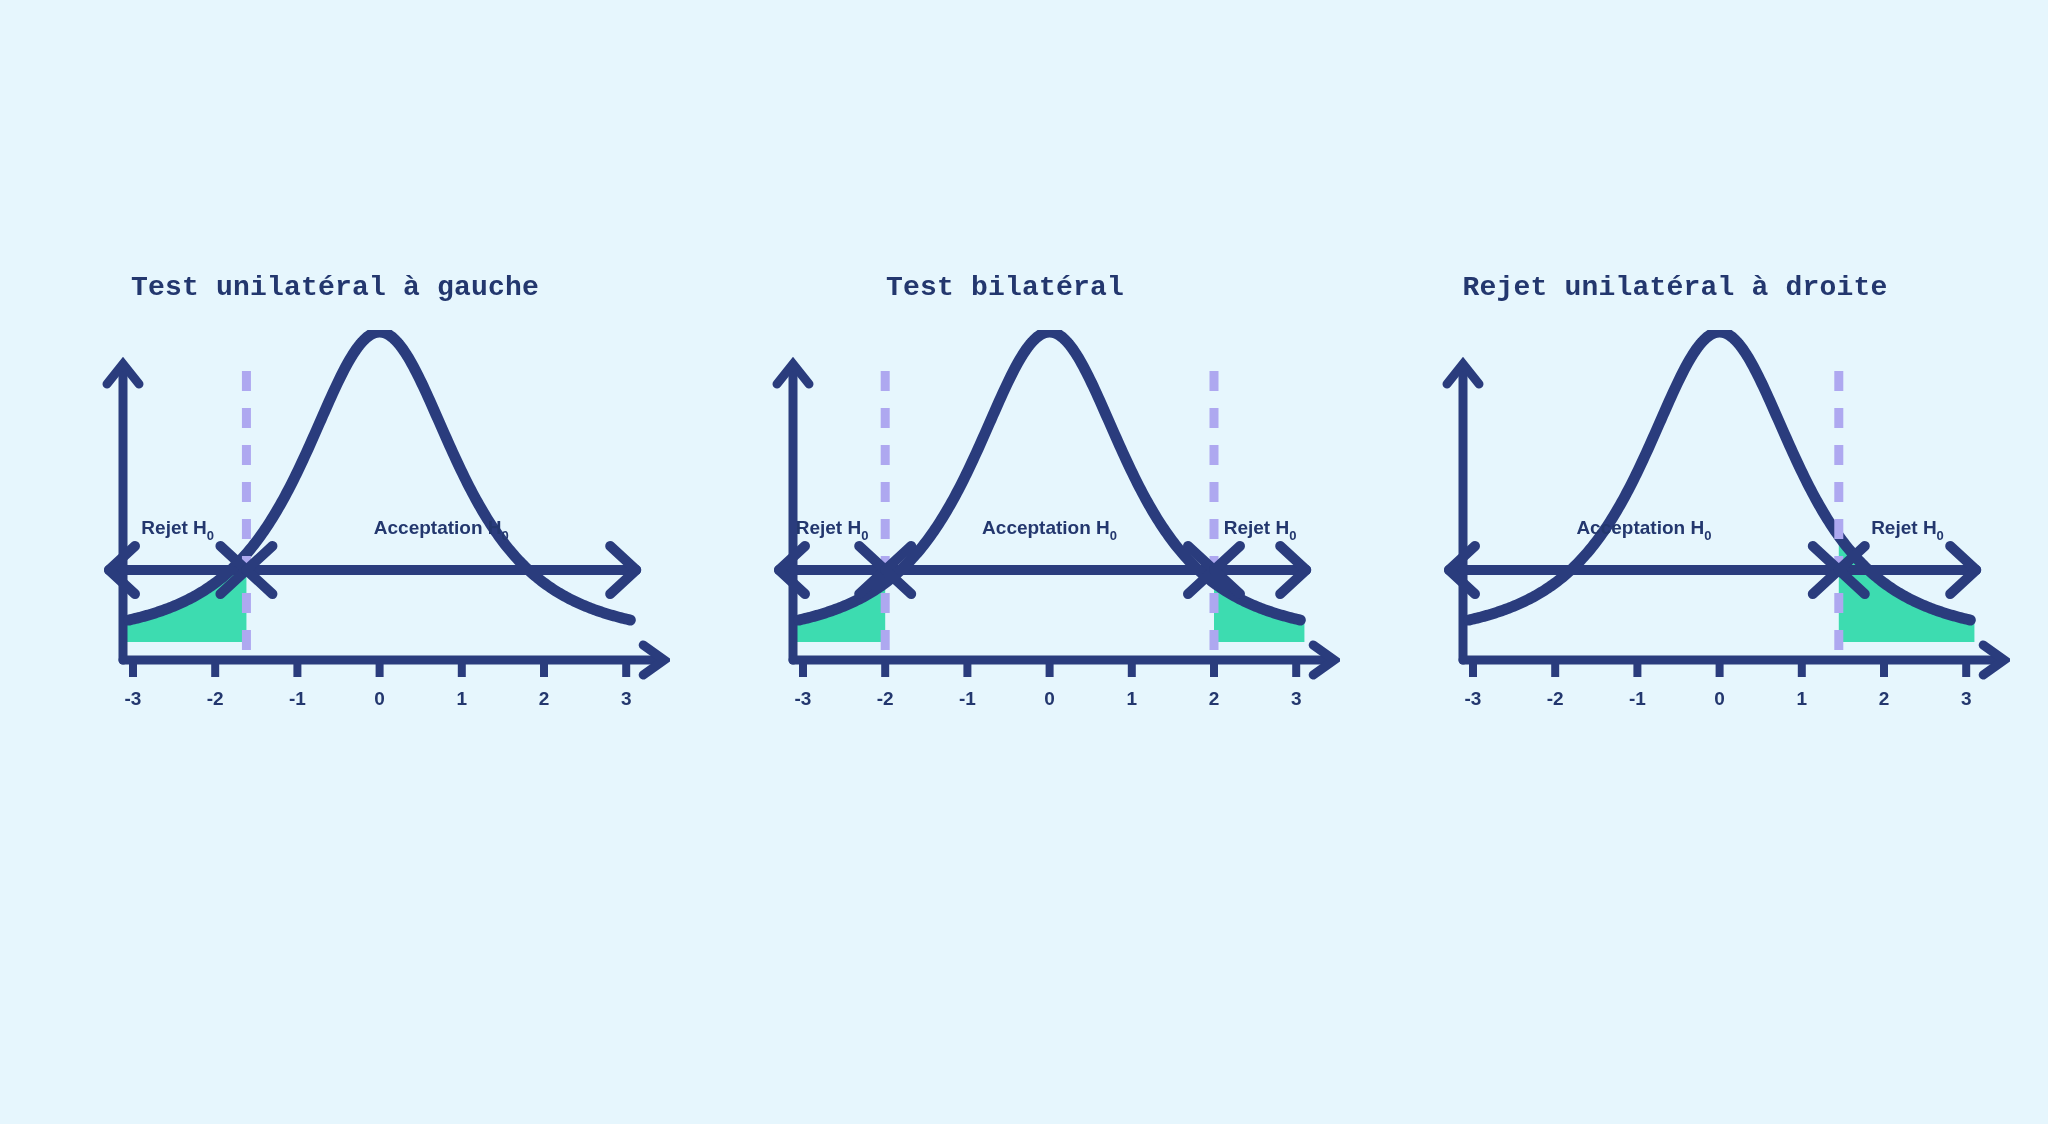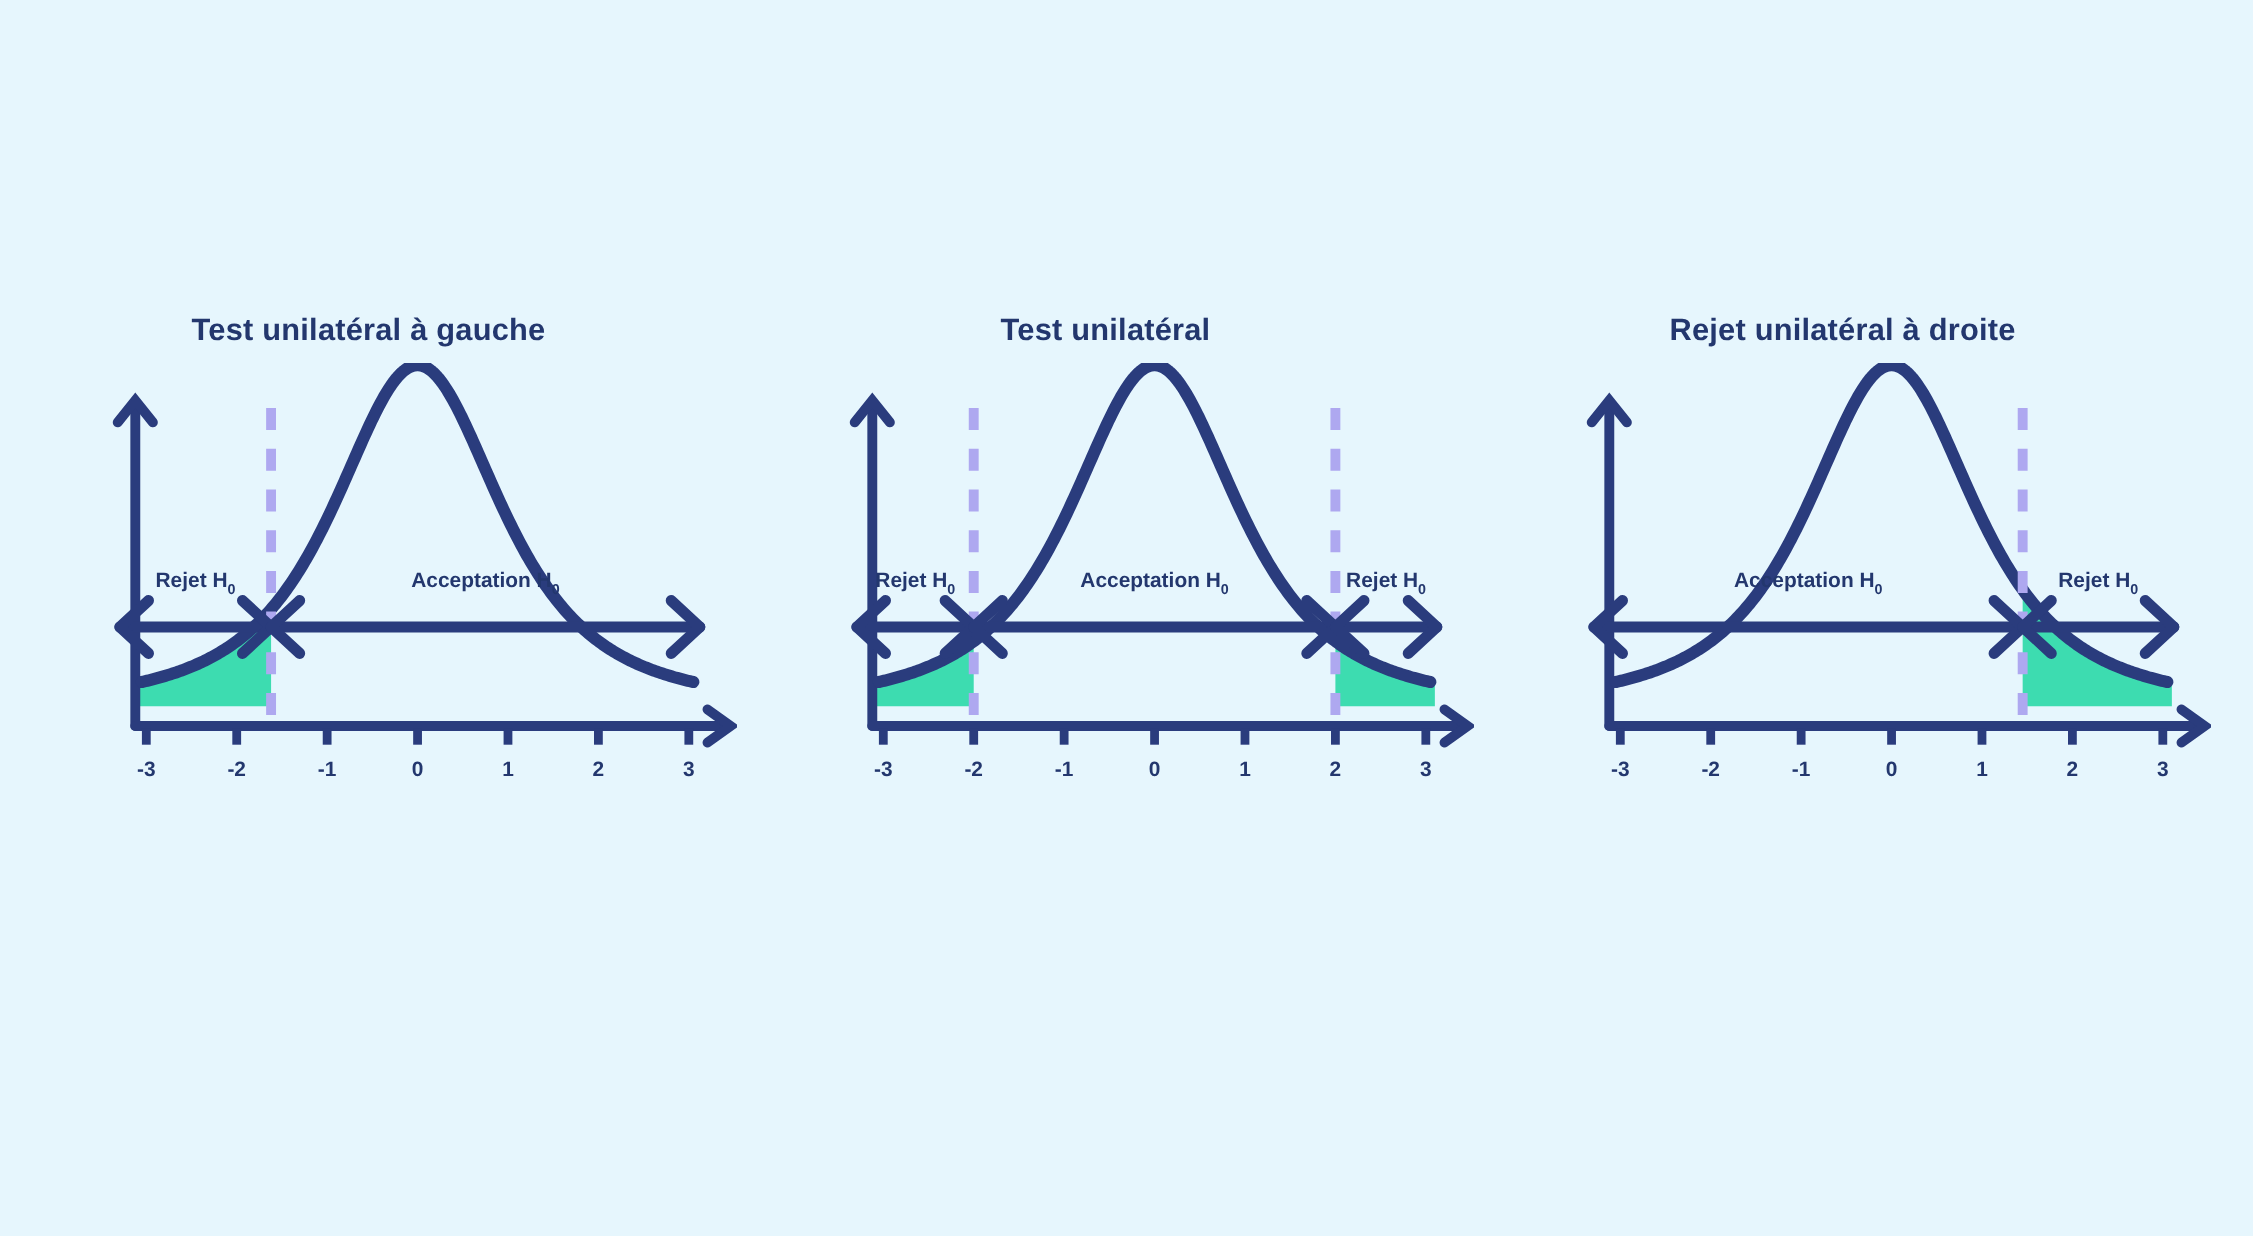--- a/index.html
+++ b/index.html
@@ -24,29 +24,30 @@
     top: 0;
     width: 670px;
     height: 1124px;
   }
   #panel-0 { left: 0px; }
   #panel-1 { left: 670px; }
   #panel-2 { left: 1340px; }
 
   .panel-title {
     position: absolute;
-    top: 284px;
+    top: 272px;
     left: 0;
     width: 670px;
     text-align: center;
     color: #23376e;
     font-size: 28px;
     font-weight: bold;
     letter-spacing: 0.2px;
     white-space: nowrap;
+    font-family: Liberation Mono, monospace;
   }
   .panel-svg {
     position: absolute;
     top: 330px;
     left: 0;
   }
   .tick-label {
     fill: #23376e;
     font-family: "Liberation Sans", "DejaVu Sans", sans-serif;
     font-size: 19px;
@@ -135,21 +136,21 @@
         </g>
         <g>
           <path d="M246.43599999999998 240 L636.2 240" class="range-arrow"></path>
           <path d="M272.436 216 L246.43599999999998 240 L272.436 264" class="range-arrow"></path>
           <path d="M610.2 216 L636.2 240 L610.2 264" class="range-arrow"></path>
           <text x="441.318" y="204" class="region-label"><tspan>Acceptation H</tspan><tspan dy="6" class="sub">0</tspan></text>
         </g>
       </svg>
     </div>
     <div class="panel" id="panel-1">
-      <div class="panel-title">Test unilatéral</div>
+      <div class="panel-title">Test bilatéral</div>
       <svg width="670" height="794" viewBox="0 0 670 794" class="panel-svg">
         <path d="M124.78 312.00 L124.78 290.93 L126.42 290.57 L128.07 290.21 L129.71 289.84 L131.36 289.45 L133.00 289.07 L134.64 288.67 L136.29 288.26 L137.93 287.85 L139.58 287.42 L141.22 286.99 L142.86 286.55 L144.51 286.10 L146.15 285.64 L147.80 285.16 L149.44 284.68 L151.08 284.19 L152.73 283.68 L154.37 283.17 L156.02 282.64 L157.66 282.10 L159.30 281.55 L160.95 280.99 L162.59 280.42 L164.24 279.83 L165.88 279.22 L167.52 278.61 L169.17 277.98 L170.81 277.34 L172.46 276.68 L174.10 276.00 L175.74 275.31 L177.39 274.61 L179.03 273.89 L180.68 273.15 L182.32 272.39 L183.96 271.62 L185.61 270.83 L187.25 270.02 L188.90 269.19 L190.54 268.34 L192.18 267.47 L193.83 266.59 L195.47 265.68 L197.12 264.74 L198.76 263.79 L200.40 262.82 L202.05 261.82 L203.69 260.80 L205.34 259.75 L206.98 258.68 L208.62 257.58 L210.27 256.46 L211.91 255.31 L213.56 254.13 L215.20 252.92 L215.20 252.92 L215.20 312.00 Z" fill="#3ddcb0" class="fill-area"></path>
         <path d="M544.00 312.00 L544.00 252.92 L545.64 254.13 L547.29 255.31 L548.93 256.46 L550.58 257.58 L552.22 258.68 L553.86 259.75 L555.51 260.80 L557.15 261.82 L558.80 262.82 L560.44 263.79 L562.08 264.74 L563.73 265.68 L565.37 266.59 L567.02 267.47 L568.66 268.34 L570.30 269.19 L571.95 270.02 L573.59 270.83 L575.24 271.62 L576.88 272.39 L578.52 273.15 L580.17 273.89 L581.81 274.61 L583.46 275.31 L585.10 276.00 L586.74 276.68 L588.39 277.34 L590.03 277.98 L591.68 278.61 L593.32 279.22 L594.96 279.83 L596.61 280.42 L598.25 280.99 L599.90 281.55 L601.54 282.10 L603.18 282.64 L604.83 283.17 L606.47 283.68 L608.12 284.19 L609.76 284.68 L611.40 285.16 L613.05 285.64 L614.69 286.10 L616.34 286.55 L617.98 286.99 L619.62 287.42 L621.27 287.85 L622.91 288.26 L624.56 288.67 L626.20 289.07 L627.84 289.45 L629.49 289.84 L631.13 290.21 L632.78 290.57 L634.42 290.93 L634.42 290.93 L634.42 312.00 Z" fill="#3ddcb0" class="fill-area"></path>
         <path d="M123 330 L123 38" class="axis-line"></path>
         <path d="M107 54 L123 34 L139 54" class="axis-line"></path>
         <path d="M123 330 L662.2 330" class="axis-line"></path>
         <path d="M643.2 315 L664.2 330 L643.2 345" class="axis-line"></path>
         <line x1="133" y1="332" x2="133" y2="347" class="axis-tick"></line>
         <text x="133" y="375" class="tick-label">-3</text>
         <line x1="215.2" y1="332" x2="215.2" y2="347" class="axis-tick"></line>

